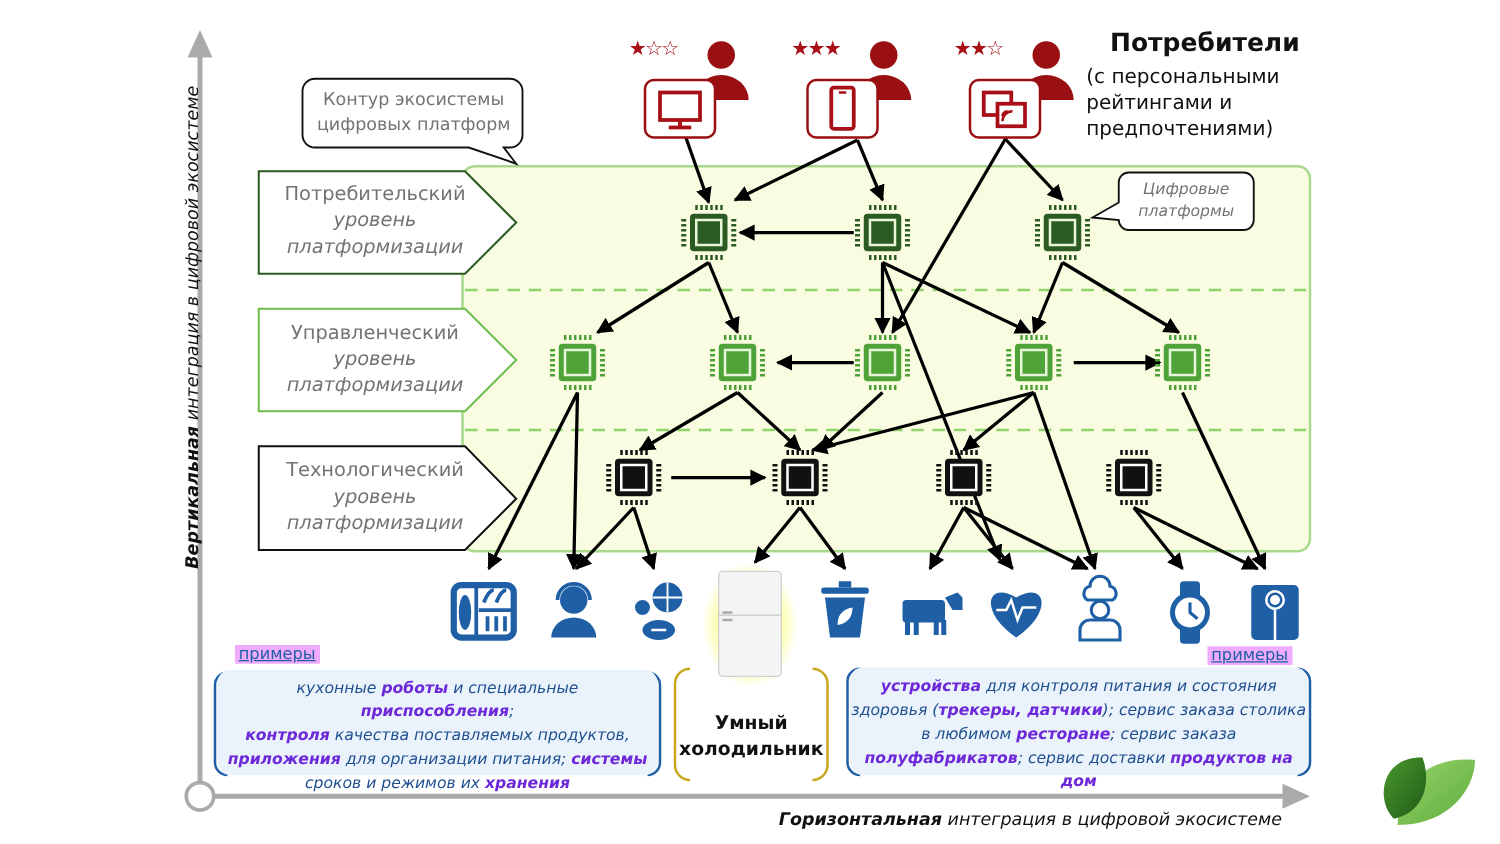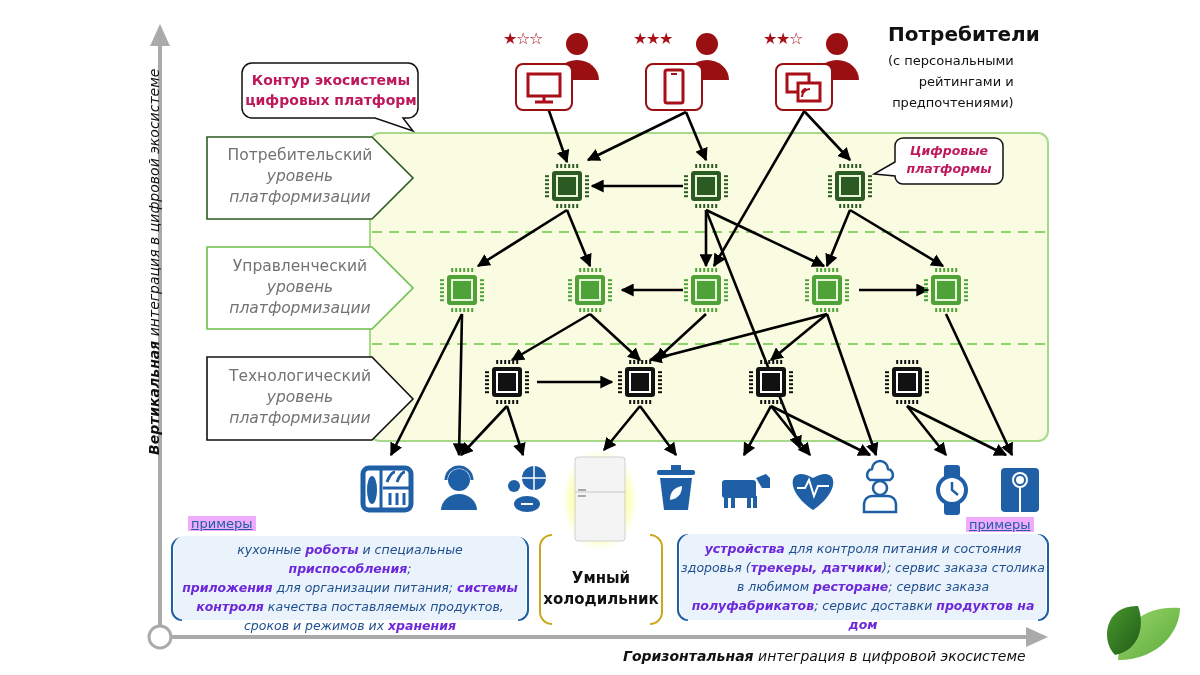--- a/index.html
+++ b/index.html
@@ -1,22 +1,22 @@
 <!DOCTYPE html>
 <html><head>
   <meta charset="utf-8">
   <style>
     html, body { margin: 0; padding: 0; background: #ffffff; }
     body { width: 1200px; height: 675px; position: relative; overflow: hidden; font-family: "DejaVu Sans", sans-serif; }
     #canvas { position: absolute; left: 0; top: 0; width: 1200px; height: 675px; }
     .level-label { position: absolute; text-align: center; font-size: 15.5px; line-height: 21px; color: #737373; }
     .level-label .it { font-style: italic; }
-    .callout-text { position: absolute; text-align: center; font-weight: bold; font-size: 14px; line-height: 20px; color: #be185d; }
+    .callout-text { position: absolute; text-align: center; font-weight: normal; font-size: 14px; line-height: 20px; color: #737373; }
     .consumers-title { position: absolute; left: 888px; top: 22px; font-size: 20px; font-weight: bold; color: #111; }
-    .consumers-sub { position: absolute; left: 888px; top: 50px; font-size: 13px; line-height: 21px; color: #111; text-align: right; }
+    .consumers-sub { position: absolute; left: 869px; top: 50px; font-size: 16px; line-height: 21px; color: #111; }
     .examples-tag { position: absolute; font-size: 13px; color: #1f5fa6; text-decoration: underline; background: #f0abfc; padding: 0 3px; }
     .examples-box { position: absolute; text-align: center; font-size: 12.5px; line-height: 19px; color: #1f4f8f; font-style: italic; }
     .examples-box b { font-weight: bold; color: #6d28d9; }
     .fridge-label { position: absolute; text-align: center; font-size: 15px; font-weight: bold; line-height: 21px; color: #111; }
     .axis-v { position: absolute; left: 146px; top: 455px; transform-origin: 0 0; transform: rotate(-90deg); font-size: 14px; white-space: nowrap; color: #111; font-style: italic; }
     .axis-h { position: absolute; left: 623px; top: 648px; font-size: 14px; white-space: nowrap; color: #111; font-style: italic; }
     .axis-v b, .axis-h b { font-weight: bold; }
   </style>
 </head>
 <body>
@@ -614,22 +614,22 @@
 </div>
 <div class="level-label" style="left:212px;top:366px;width:176px;">
   <div>Технологический</div>
   <div class="it">уровень</div>
   <div class="it">платформизации</div>
 </div>
 
 <div class="examples-tag" style="left:188px;top:516px;">примеры</div>
 <div class="examples-box" style="left:174px;top:540px;width:352px;">
   <div class="html-line">кухонные <b>роботы</b> и специальные <b>приспособления</b>;</div>
+  <div class="html-line"><b>контроля</b> качества поставляемых продуктов,</div>
   <div class="html-line"><b>приложения</b> для организации питания; <b>системы</b></div>
-  <div class="html-line"><b>контроля</b> качества поставляемых продуктов,</div>
   <div class="html-line">сроков и режимов их <b>хранения</b></div>
 </div>
 
 <div class="examples-tag" style="left:966px;top:517px;">примеры</div>
 <div class="examples-box" style="left:680px;top:539px;width:366px;">
   <div class="html-line"><b>устройства</b> для контроля питания и состояния</div>
   <div class="html-line">здоровья (<b>трекеры, датчики</b>); сервис заказа столика</div>
   <div class="html-line">в любимом <b>ресторане</b>; сервис заказа</div>
   <div class="html-line"><b>полуфабрикатов</b>; сервис доставки <b>продуктов на дом</b></div>
 </div>

